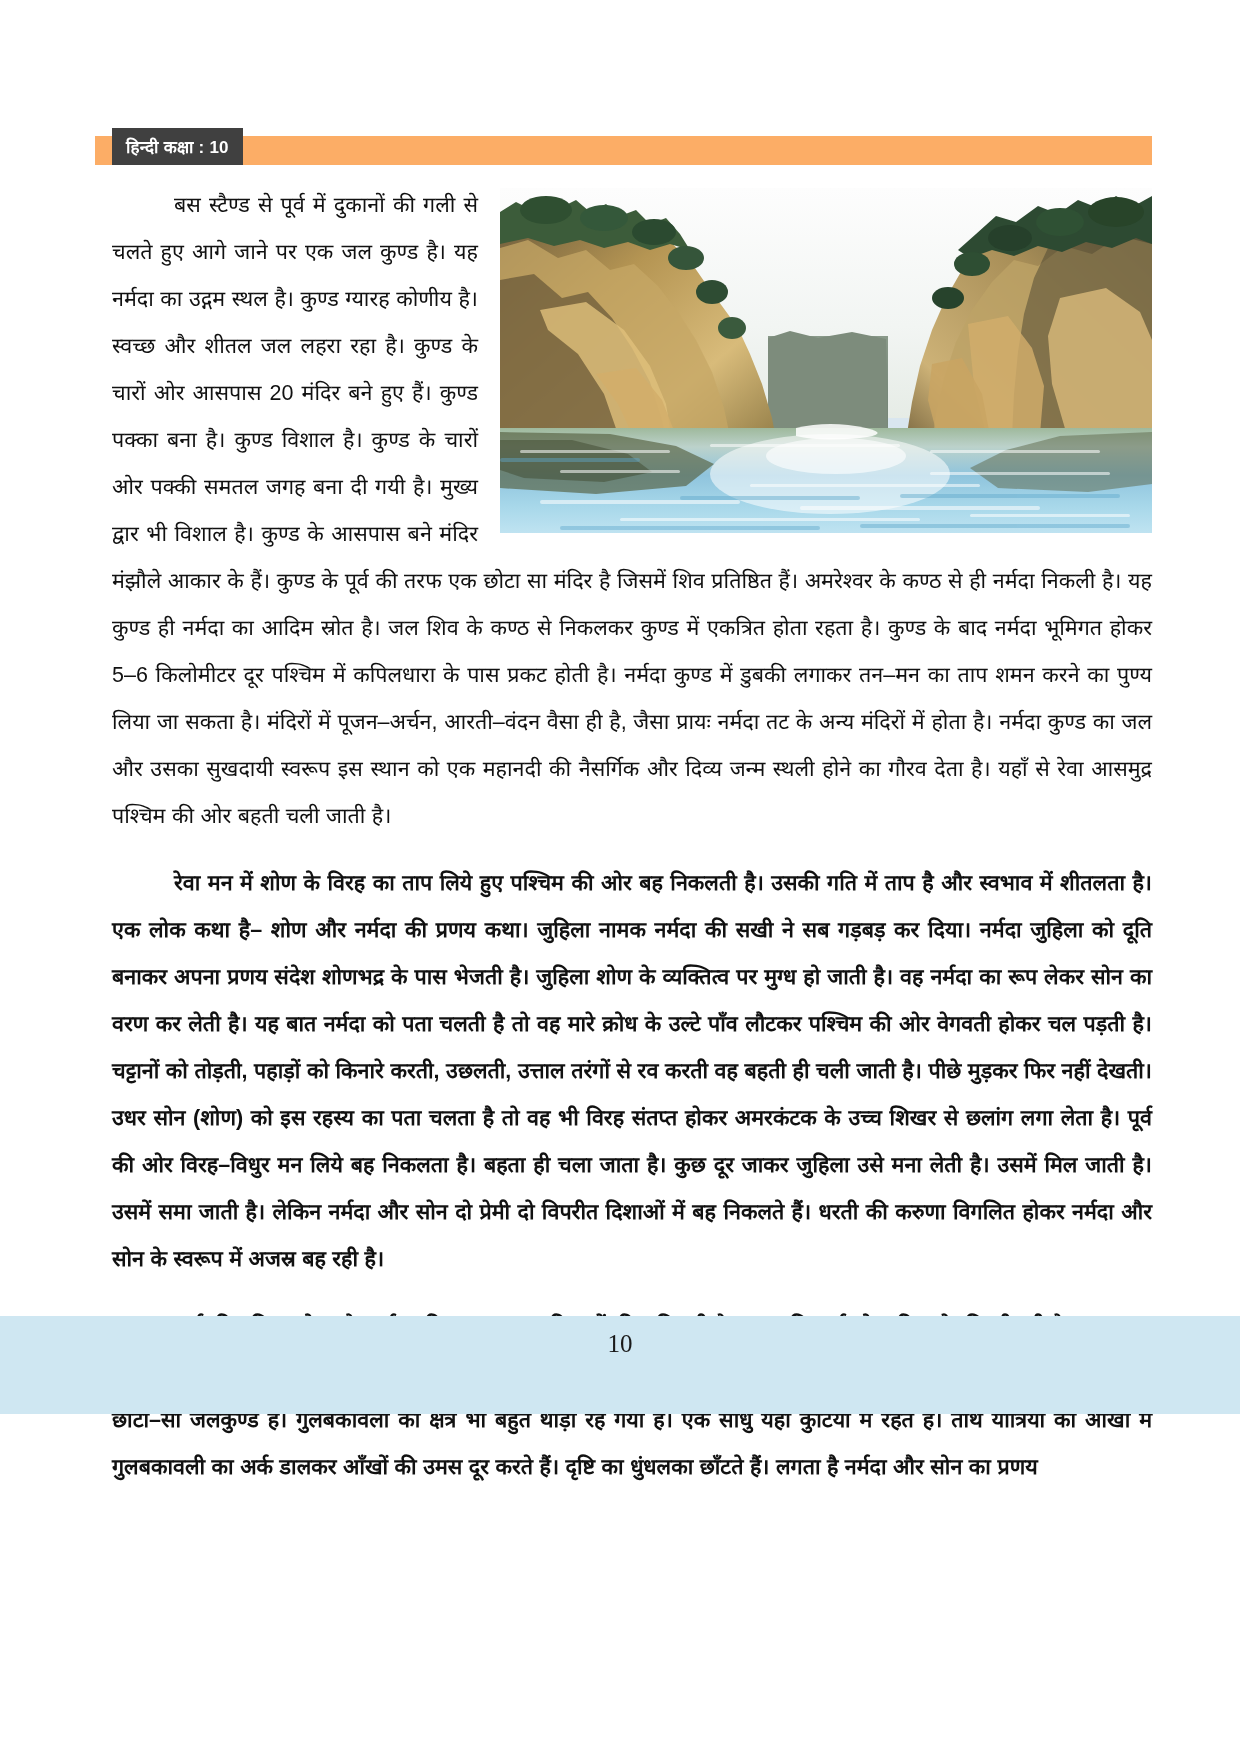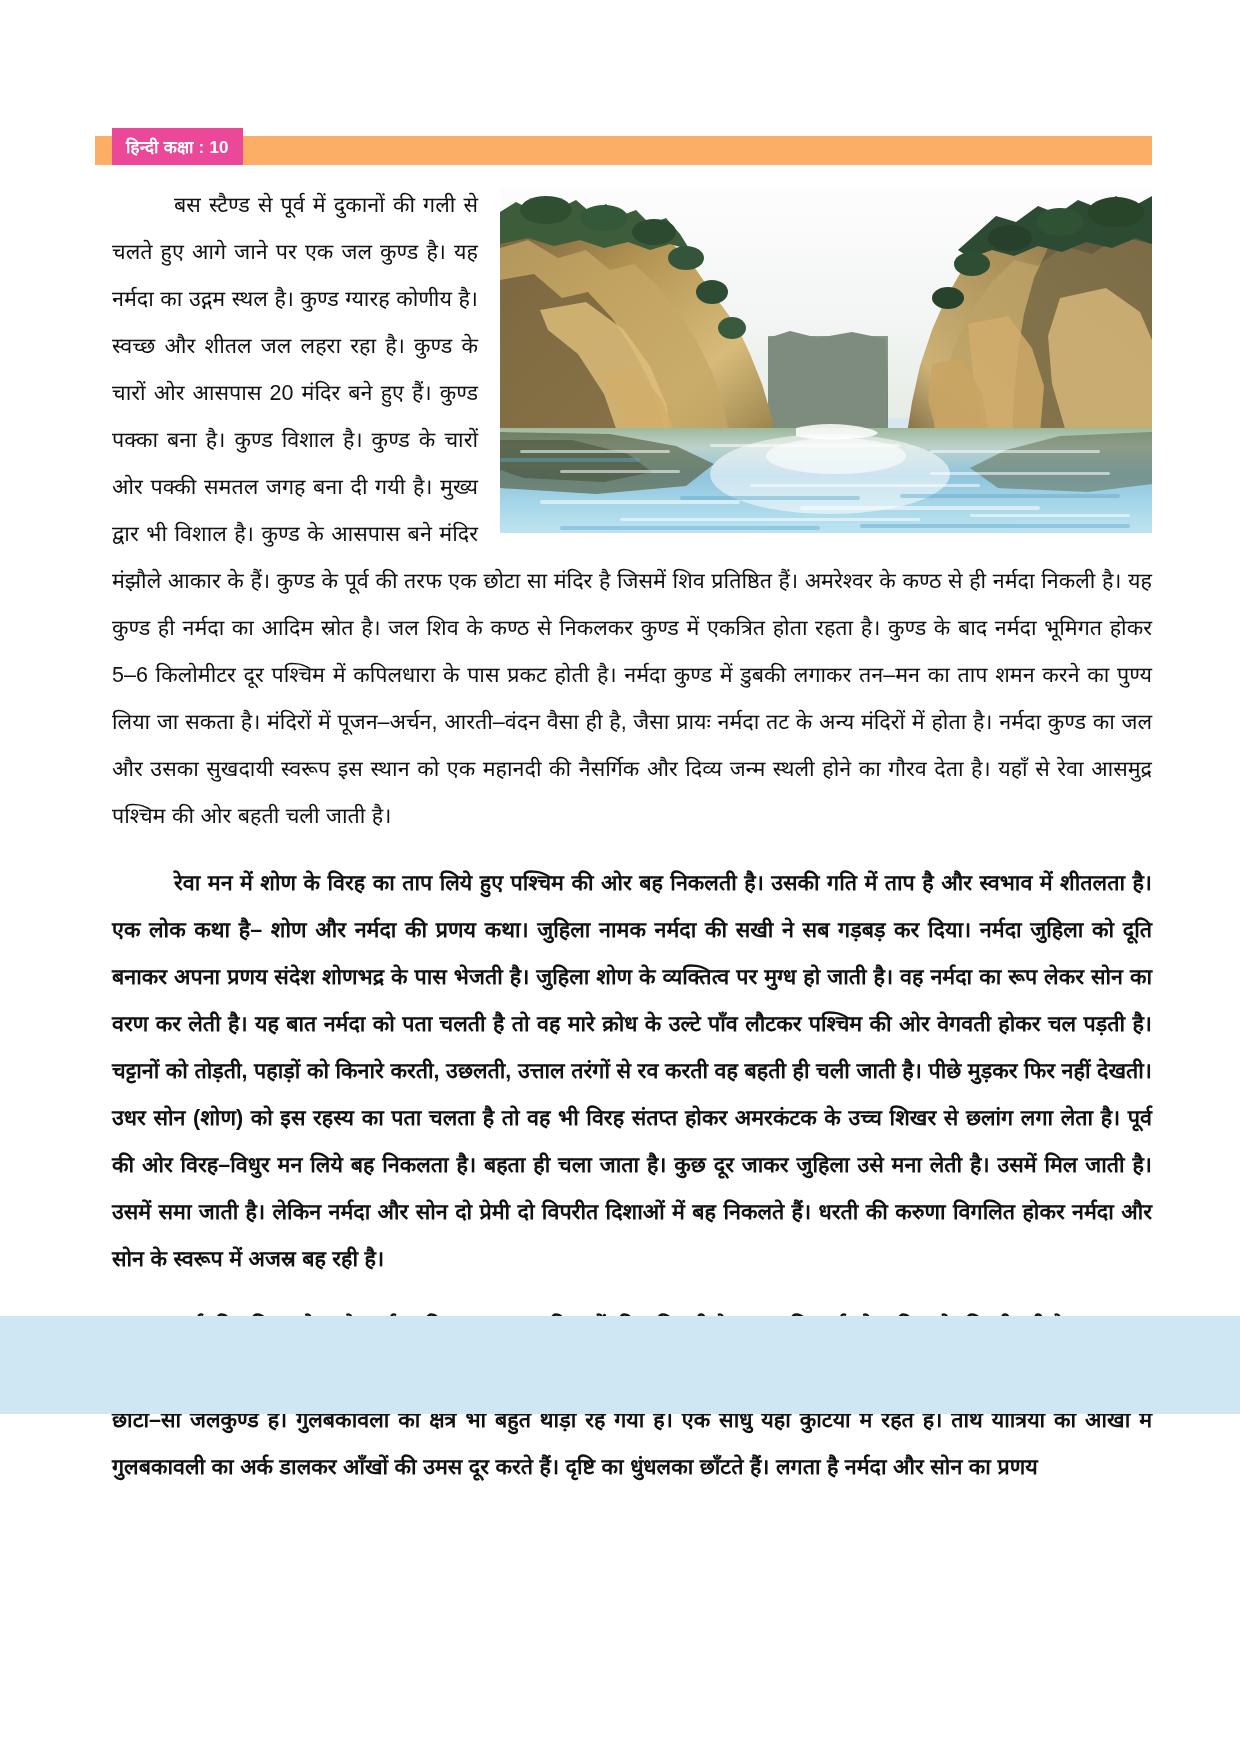--- a/index.html
+++ b/index.html
@@ -33,21 +33,21 @@
     width: 1057px;
     height: 29px;
     background: #fcad66;
   }
   .header-chip {
     position: absolute;
     left: 112px;
     top: 128px;
     height: 37px;
     min-width: 126px;
-    background: #ec4899;
+    background: #404040;
     color: #ffffff;
     font-family: "Liberation Sans", "DejaVu Sans", sans-serif;
     font-size: 17px;
     font-weight: bold;
     letter-spacing: 0.2px;
     display: flex;
     align-items: center;
     justify-content: center;
     padding: 0 14px;
     box-sizing: border-box;
@@ -233,14 +233,15 @@
 
     <p class="body-text indent">बस स्टैण्ड से पूर्व में दुकानों की गली से चलते हुए आगे जाने पर एक जल कुण्ड है। यह नर्मदा का उद्गम स्थल है। कुण्ड ग्यारह कोणीय है। स्वच्छ और शीतल जल लहरा रहा है। कुण्ड के चारों ओर आसपास 20 मंदिर बने हुए हैं। कुण्ड पक्का बना है। कुण्ड विशाल है। कुण्ड के चारों ओर पक्की समतल जगह बना दी गयी है। मुख्य द्वार भी विशाल है। कुण्ड के आसपास बने मंदिर मंझौले आकार के हैं। कुण्ड के पूर्व की तरफ एक छोटा सा मंदिर है जिसमें शिव प्रतिष्ठित हैं। अमरेश्वर के कण्ठ से ही नर्मदा निकली है। यह कुण्ड ही नर्मदा का आदिम स्रोत है। जल शिव के कण्ठ से निकलकर कुण्ड में एकत्रित होता रहता है। कुण्ड के बाद नर्मदा भूमिगत होकर 5–6 किलोमीटर दूर पश्चिम में कपिलधारा के पास प्रकट होती है। नर्मदा कुण्ड में डुबकी लगाकर तन–मन का ताप शमन करने का पुण्य लिया जा सकता है। मंदिरों में पूजन–अर्चन, आरती–वंदन वैसा ही है, जैसा प्रायः नर्मदा तट के अन्य मंदिरों में होता है। नर्मदा कुण्ड का जल और उसका सुखदायी स्वरूप इस स्थान को एक महानदी की नैसर्गिक और दिव्य जन्म स्थली होने का गौरव देता है। यहाँ से रेवा आसमुद्र पश्चिम की ओर बहती चली जाती है।</p>
 
     <p class="body-text indent">रेवा मन में शोण के विरह का ताप लिये हुए पश्चिम की ओर बह निकलती है। उसकी गति में ताप है और स्वभाव में शीतलता है। एक लोक कथा है– शोण और नर्मदा की प्रणय कथा। जुहिला नामक नर्मदा की सखी ने सब गड़बड़ कर दिया। नर्मदा जुहिला को दूति बनाकर अपना प्रणय संदेश शोणभद्र के पास भेजती है। जुहिला शोण के व्यक्तित्व पर मुग्ध हो जाती है। वह नर्मदा का रूप लेकर सोन का वरण कर लेती है। यह बात नर्मदा को पता चलती है तो वह मारे क्रोध के उल्टे पाँव लौटकर पश्चिम की ओर वेगवती होकर चल पड़ती है। चट्टानों को तोड़ती, पहाड़ों को किनारे करती, उछलती, उत्ताल तरंगों से रव करती वह बहती ही चली जाती है। पीछे मुड़कर फिर नहीं देखती। उधर सोन (शोण) को इस रहस्य का पता चलता है तो वह भी विरह संतप्त होकर अमरकंटक के उच्च शिखर से छलांग लगा लेता है। पूर्व की ओर विरह–विधुर मन लिये बह निकलता है। बहता ही चला जाता है। कुछ दूर जाकर जुहिला उसे मना लेती है। उसमें मिल जाती है। उसमें समा जाती है। लेकिन नर्मदा और सोन दो प्रेमी दो विपरीत दिशाओं में बह निकलते हैं। धरती की करुणा विगलित होकर नर्मदा और सोन के स्वरूप में अजस्र बह रही है।</p>
 
     <p class="body-text indent">माई की बगिया सोन और नर्मदा की बाल–सुलभ क्रीड़ाओं की भूमि रही है। वह ऋषि मार्कण्डेय की तपोभूमि भी रही है। आम्र तथा सरई के पेड़ों के आँगन में यह बगीचा हैं। गुलबकावली के फूलों में यहाँ नर्मदा और सोन का प्रेम अभी भी खिला हुआ है। माई की बगिया में छोटा–सा जलकुण्ड है। गुलबकावली का क्षेत्र भी बहुत थोड़ा रह गया है। एक साधु यहाँ कुटिया में रहते हैं। तीर्थ यात्रियों की आँखों में गुलबकावली का अर्क डालकर आँखों की उमस दूर करते हैं। दृष्टि का धुंधलका छाँटते हैं। लगता है नर्मदा   और सोन का प्रणय</p>
 
   </div>
 
   <div class="footer-band"></div>
+  <div class="folio">10</div>
 
 </div>
 
 </body></html>

